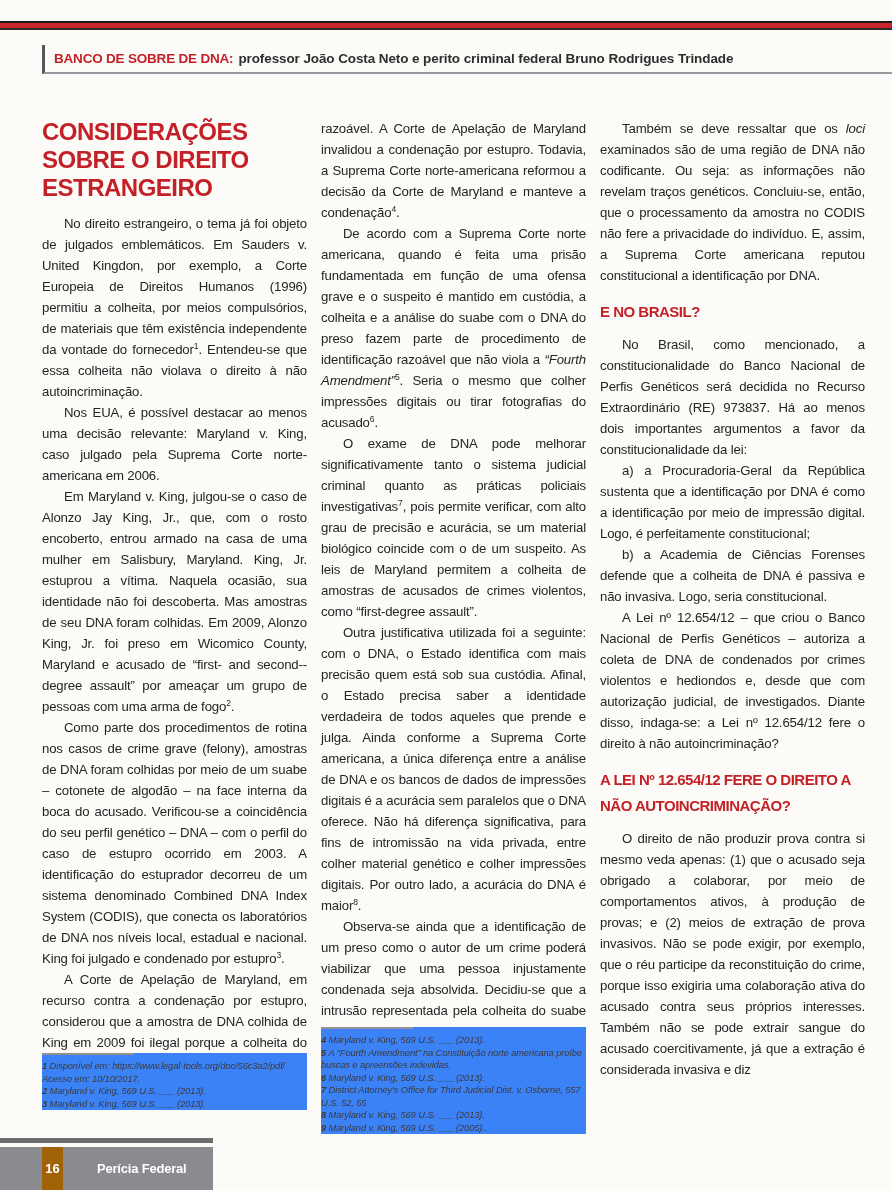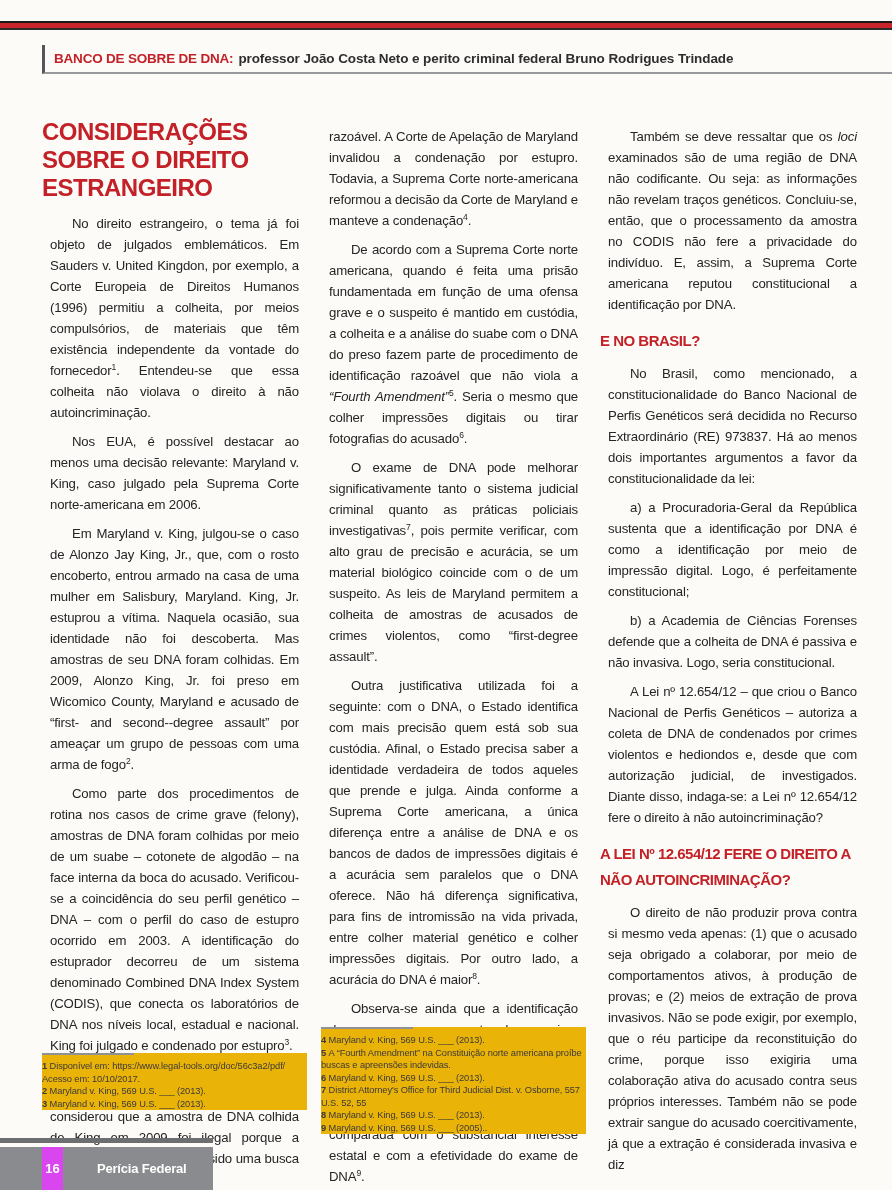--- a/index.html
+++ b/index.html
@@ -28,41 +28,41 @@
     display:flex;gap:14px;
   }
   .col{flex:1 1 0;position:relative;min-width:0;}
   h1.sec,h2.sec{
     color:#c32127;font-weight:bold;margin:0;
     font-size:24px;line-height:28px;letter-spacing:-0.5px;
   }
   h1.sec{margin:0 0 11px;}
   h2.sec{font-size:15px;line-height:26px;margin:13px 0 9px;}
   .para{
-    margin:8px;font-size:13.2px;line-height:21px;text-align:justify;
+    margin:0;font-size:13.2px;line-height:21px;text-align:justify;
     letter-spacing:-0.15px;color:#262425;
   }
   .para.ind{text-indent:22px;}
   .para sup{font-size:8.5px;line-height:0;}
   .it{font-style:italic;}
   
   .footnotes{
     position:absolute;left:0;right:0;
     font-size:9.3px;line-height:12.5px;color:#3c3a3b;letter-spacing:-0.1px;
-    text-align:left;background:#eab308;
+    text-align:left;background:#3b82f6;font-style:italic;
   }
   .footnotes::before{content:"";display:block;width:92px;border-top:2px solid #8f9194;margin-bottom:5px;}
   .fn b{font-weight:bold;}
   .fn-col1{bottom:26px;}
   .fn-col2{bottom:2px;}
   
   .footer-thin{position:absolute;top:1138px;left:0;width:213px;height:5px;background:#6d6e70;}
   .footer-bar{position:absolute;top:1147px;left:0;width:213px;height:43px;background:#8a8b8e;}
   .footer-bar .pagenum{
-    position:absolute;left:42px;top:0;width:21px;height:43px;background:#d946ef;
+    position:absolute;left:42px;top:0;width:21px;height:43px;background:#a16207;
     color:#fff;font-weight:bold;font-size:13px;
     display:flex;align-items:center;justify-content:center;
   }
   .footer-bar .magname{
     position:absolute;left:97px;top:0;height:43px;line-height:43px;
     color:#fff;font-weight:bold;font-size:13px;letter-spacing:-0.2px;
   }
 </style>
 </head>
 <body>

